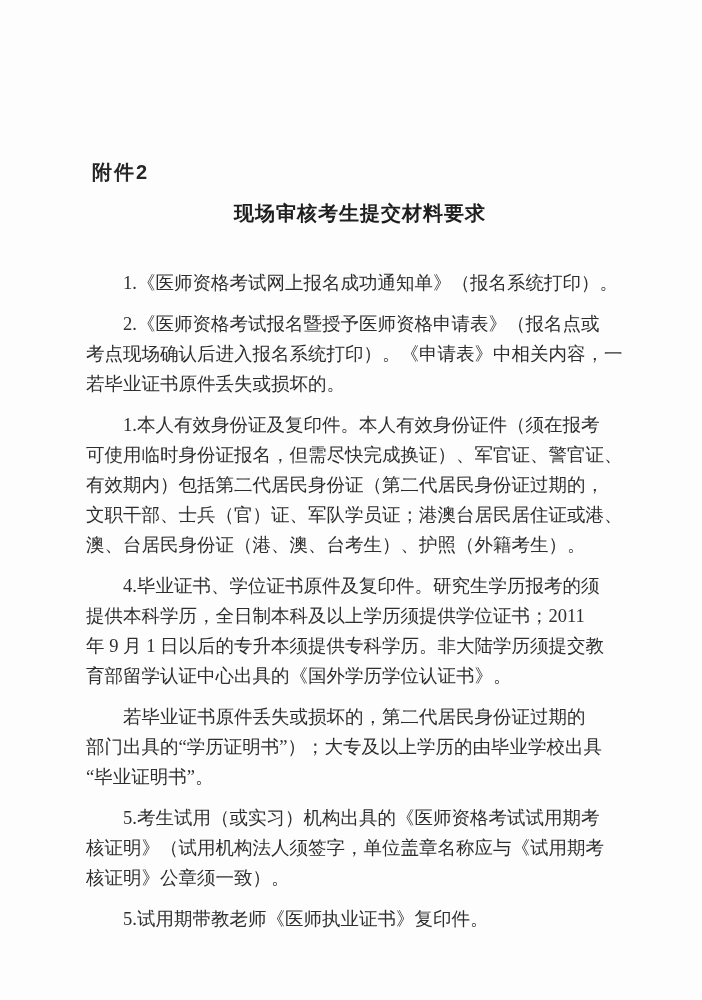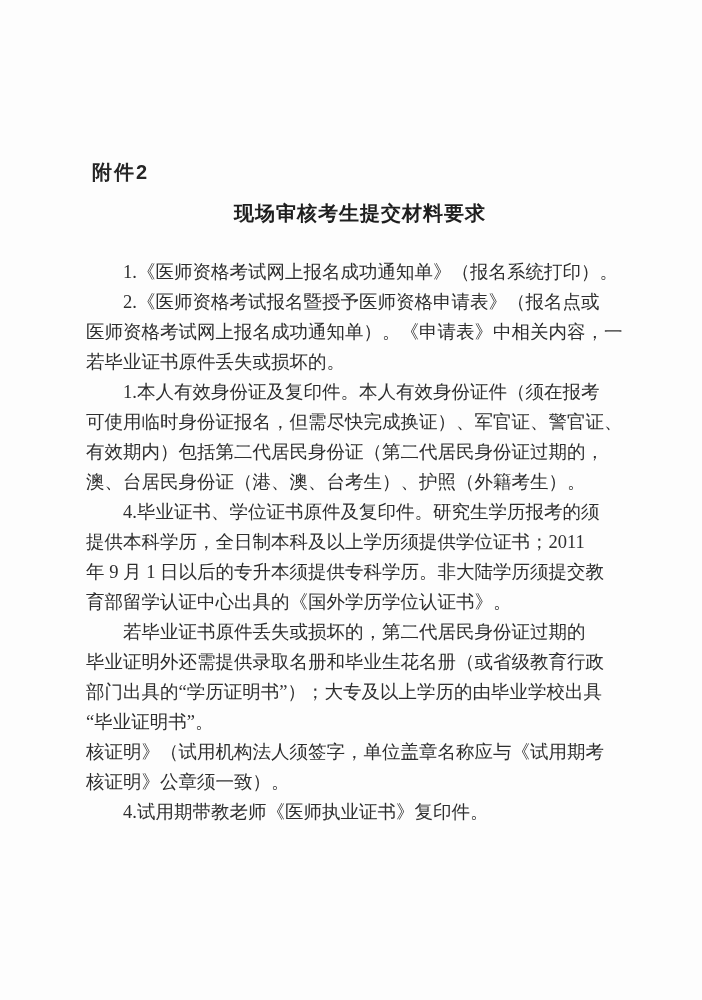--- a/index.html
+++ b/index.html
@@ -51,42 +51,44 @@
     font-size: 18.5px;
     line-height: 30px;
     color: #2e2e2e;
   }
   .body-line {
     height: 30px;
     white-space: nowrap;
   }
   .body-line.indent {
     padding-left: 37px;
+    margin-top: 11px;
   }
 </style>
 </head>
 <body>
 
 <div class="page">
   <div class="attachment-label">附件2</div>
   <h1 class="doc-title">现场审核考生提交材料要求</h1>
   <div class="doc-body" id="doc-body">
       <div class="body-line indent">1.《医师资格考试网上报名成功通知单》（报名系统打印）。</div>
       <div class="body-line indent">2.《医师资格考试报名暨授予医师资格申请表》（报名点或</div>
-      <div class="body-line">医师资格考试网上报名成功通知单）。《申请表》中相关内容，一</div>
+      <div class="body-line">考点现场确认后进入报名系统打印）。《申请表》中相关内容，一</div>
       <div class="body-line">若毕业证书原件丢失或损坏的。</div>
       <div class="body-line indent">1.本人有效身份证及复印件。本人有效身份证件（须在报考</div>
       <div class="body-line">可使用临时身份证报名，但需尽快完成换证）、军官证、警官证、</div>
       <div class="body-line">有效期内）包括第二代居民身份证（第二代居民身份证过期的，</div>
+      <div class="body-line">文职干部、士兵（官）证、军队学员证；港澳台居民居住证或港、</div>
       <div class="body-line">澳、台居民身份证（港、澳、台考生）、护照（外籍考生）。</div>
       <div class="body-line indent">4.毕业证书、学位证书原件及复印件。研究生学历报考的须</div>
       <div class="body-line">提供本科学历，全日制本科及以上学历须提供学位证书；2011</div>
       <div class="body-line">年 9 月 1 日以后的专升本须提供专科学历。非大陆学历须提交教</div>
       <div class="body-line">育部留学认证中心出具的《国外学历学位认证书》。</div>
       <div class="body-line indent">若毕业证书原件丢失或损坏的，第二代居民身份证过期的</div>
-      <div class="body-line">毕业证明外还需提供录取名册和毕业生花名册（或省级教育行政</div>
       <div class="body-line">部门出具的“学历证明书”）；大专及以上学历的由毕业学校出具</div>
       <div class="body-line">“毕业证明书”。</div>
+      <div class="body-line indent">5.考生试用（或实习）机构出具的《医师资格考试试用期考</div>
       <div class="body-line">核证明》（试用机构法人须签字，单位盖章名称应与《试用期考</div>
       <div class="body-line">核证明》公章须一致）。</div>
-      <div class="body-line indent">4.试用期带教老师《医师执业证书》复印件。</div>
+      <div class="body-line indent">5.试用期带教老师《医师执业证书》复印件。</div>
     </div>
 </div>
 
 </body></html>

